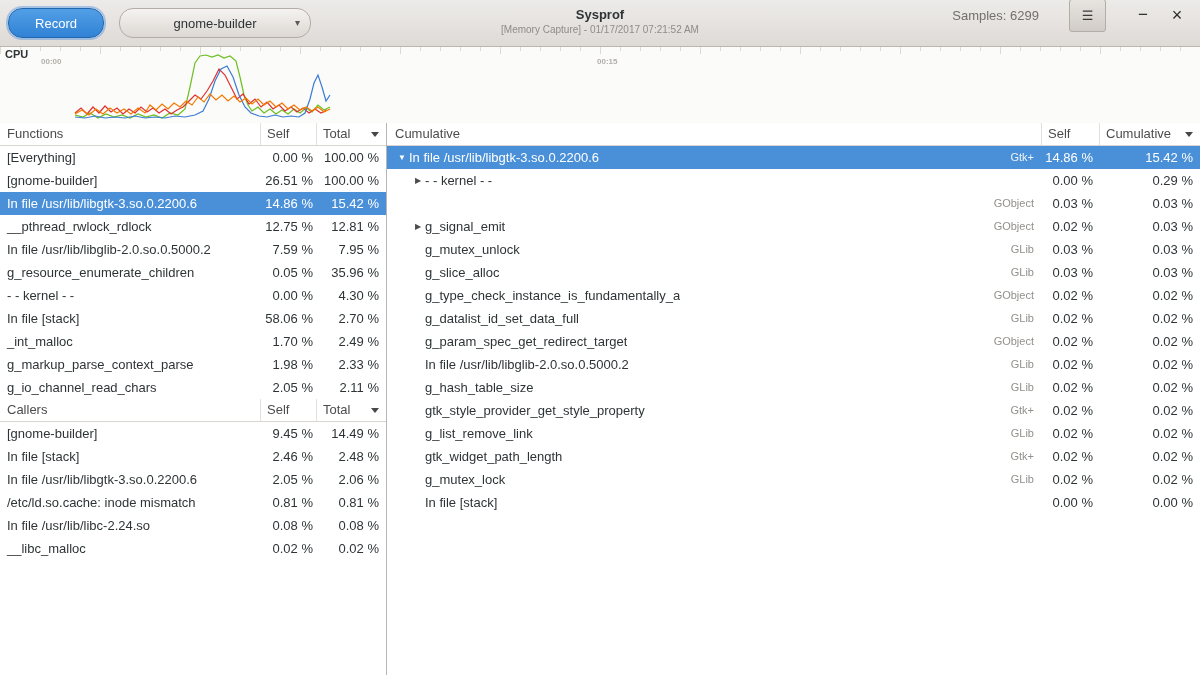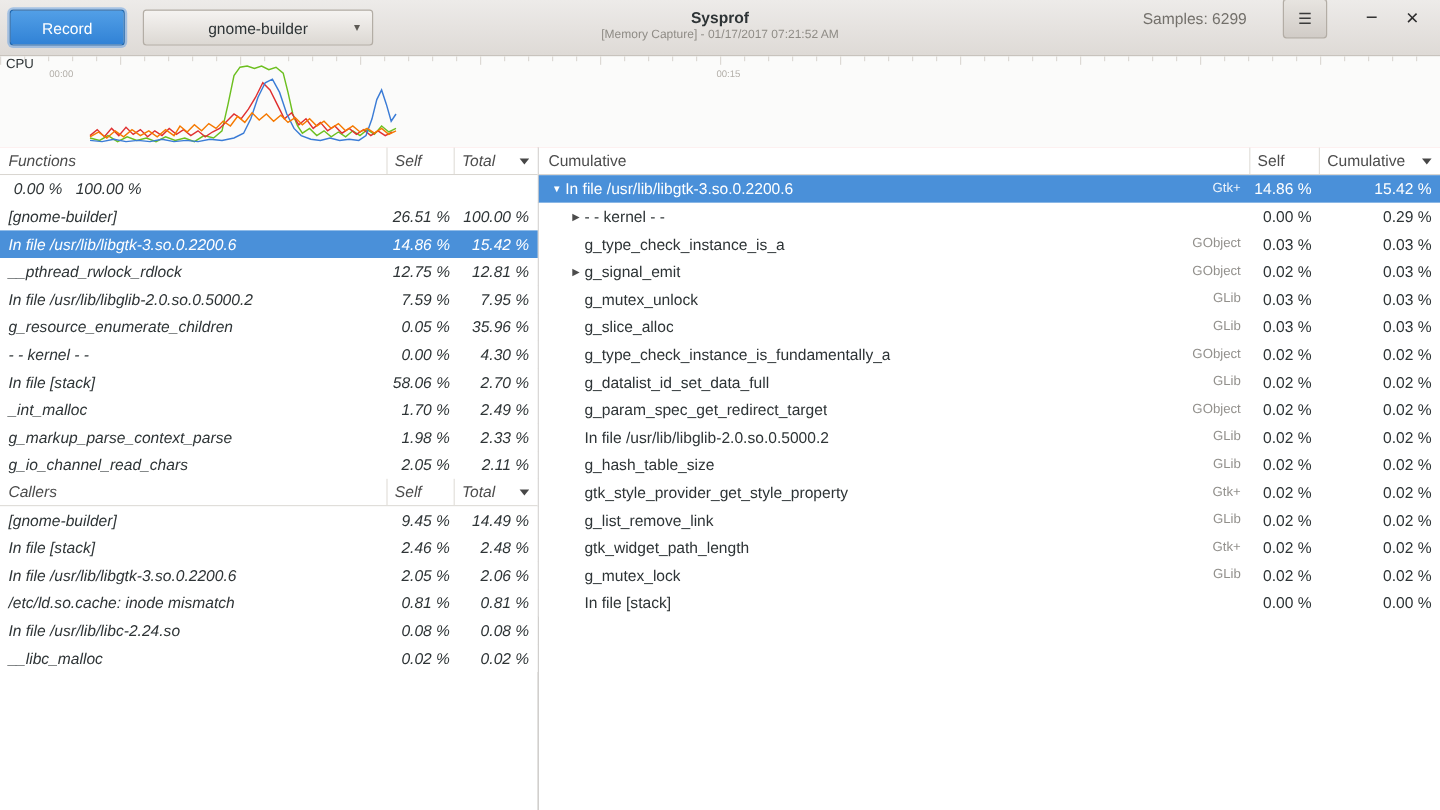--- a/index.html
+++ b/index.html
@@ -9,21 +9,21 @@
     -webkit-font-smoothing:antialiased;
   }
   
   .headerbar{
     position:absolute;top:0;left:0;right:0;height:46px;
     background:linear-gradient(#edebe9,#dedad6);
     border-bottom:1px solid #bcb6af;
     display:flex;align-items:center;
   }
   .btn{
-    height:30px;border-radius:3px;font-size:13px;font-family:inherit;
+    height:30px;border-radius:14px;font-size:13px;font-family:inherit;
     cursor:default;box-sizing:border-box;
   }
   .record{
     margin-left:8px;width:96px;color:#ffffff;
     background:linear-gradient(#529fe6,#3182d6);
     border:1px solid #2268ae;
     box-shadow:0 0 0 2px rgba(83,149,226,.45);
   }
   .target{
     margin-left:15px;width:192px;position:relative;color:#2e3436;
@@ -44,29 +44,29 @@
     font-size:13px;color:#3a3a3a;margin-right:20px;font-family:inherit;
   }
   .winbtn{
     width:34px;height:34px;border:none;background:transparent;font-family:inherit;
     font-size:17px;color:#2c2c2c;text-align:center;padding:0;line-height:34px;
   }
   .winbtn.close{margin-right:6px;font-size:18px;}
   
   .graph{
     position:absolute;top:47px;left:0;right:0;height:76px;
-    background:#fbfbfa;border-bottom:6px solid #fca5a5;
+    background:#fbfbfa;border-bottom:6px solid #fca5a5;font-weight:bold;
   }
   .graph svg{position:absolute;left:0;top:0;}
   .tick{position:absolute;top:0;width:1px;background:#ddd9d4;}
   .cpu-label{position:absolute;left:5px;top:1px;font-size:11px;color:#2e3436;z-index:2;}
   .time-label{position:absolute;top:10px;font-size:8px;color:#b3afa9;z-index:2;}
   
   .main{position:absolute;top:123px;left:0;right:0;bottom:0;display:flex;}
-  .left-pane{width:449px;box-sizing:border-box;border-right:1px solid #b9b6b2;background:#fff;font-style:italic;}
+  .left-pane{width:387px;box-sizing:border-box;border-right:1px solid #b9b6b2;background:#fff;}
   .right-pane{flex:1;background:#fff;}
   
   .thead{height:23px;display:flex;background:#ffffff;border-bottom:1px solid #d9d6d1;
     box-sizing:border-box;color:#4c4c4c;font-size:13px;line-height:22px;}
   .th{box-sizing:border-box;border-right:1px solid #e3e0db;padding-left:7px;position:relative;
     white-space:nowrap;overflow:hidden;}
   .th:last-child{border-right:none;}
   .th-name{flex:1;}
   .th-self{width:56px;padding-left:6px;}
   .th-total{width:69px;padding-left:6px;}
@@ -190,20 +190,21 @@
     <div class="thead">
       <div class="th th-name">Functions</div>
       <div class="th th-self">Self</div>
       <div class="th th-total">
         <span>Total</span>
         <span class="sort"></span>
       </div>
     </div>
     <div id="functions-rows">
         <div class="frow">
+          <span class="fname">[Everything]</span>
           <span class="fself">0.00 %</span>
           <span class="ftotal">100.00 %</span>
         </div>
         <div class="frow">
           <span class="fname">[gnome-builder]</span>
           <span class="fself">26.51 %</span>
           <span class="ftotal">100.00 %</span>
         </div>
         <div class="frow sel">
           <span class="fname">In file /usr/lib/libgtk-3.so.0.2200.6</span>
@@ -316,21 +317,20 @@
             <span class="exp">▶</span>
             <span class="dlabel">- - kernel - -</span>
             <span class="dbadge"></span>
           </span>
           <span class="dself">0.00 %</span>
           <span class="dcum">0.29 %</span>
         </div>
         <div class="drow">
           <span class="dname" style="padding-left: 24px;">
             <span class="exp"></span>
-            <span class="dlabel">g_type_check_instance_is_a</span>
             <span class="dbadge">GObject</span>
           </span>
           <span class="dself">0.03 %</span>
           <span class="dcum">0.03 %</span>
         </div>
         <div class="drow">
           <span class="dname" style="padding-left: 24px;">
             <span class="exp">▶</span>
             <span class="dlabel">g_signal_emit</span>
             <span class="dbadge">GObject</span>

